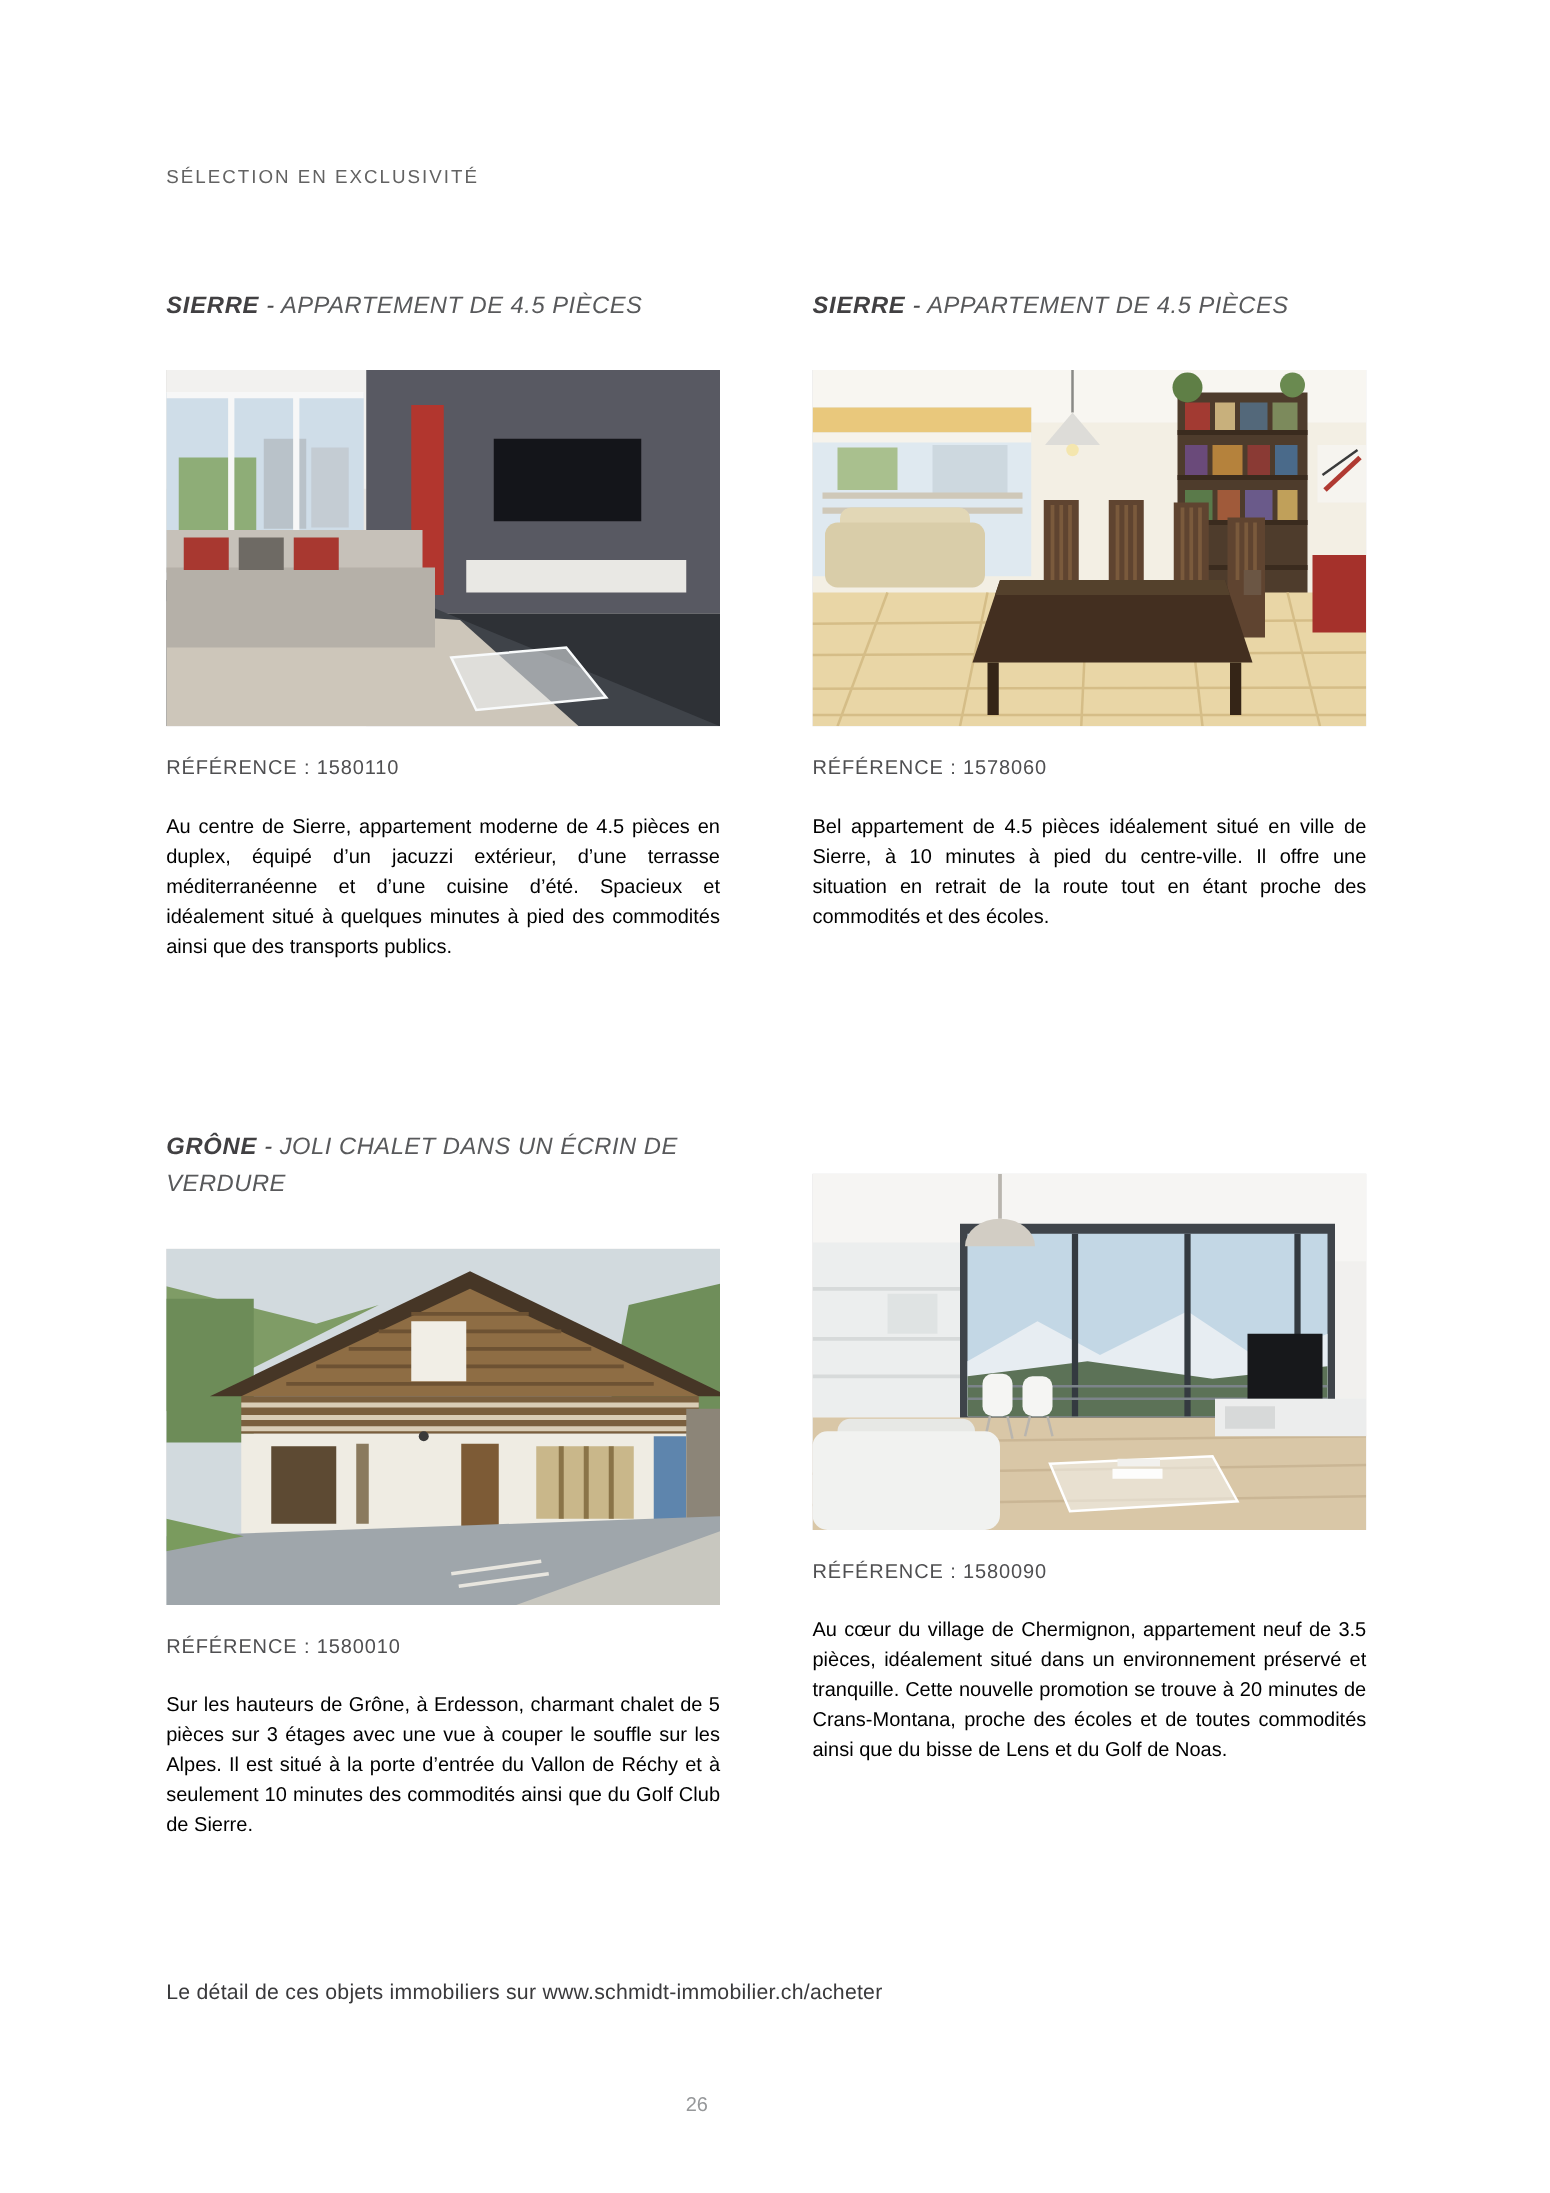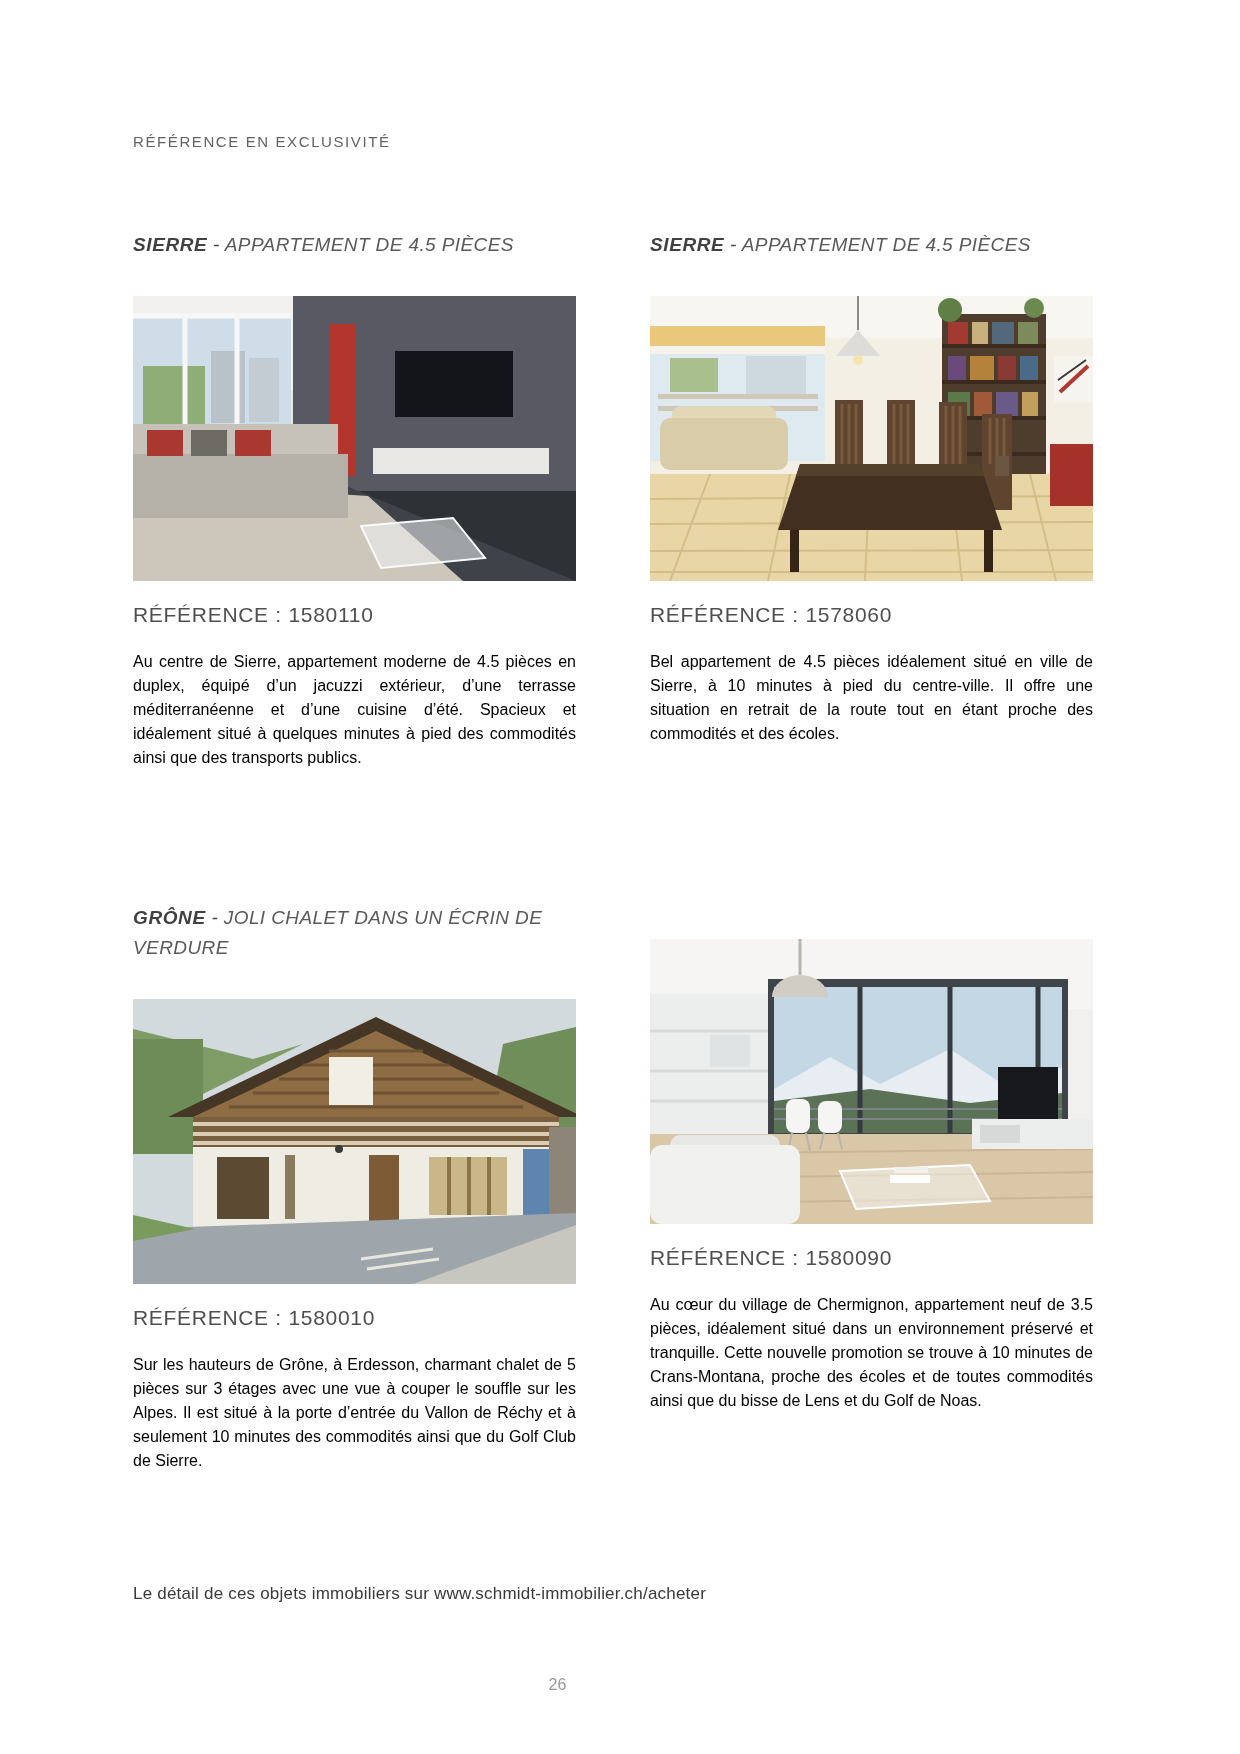--- a/index.html
+++ b/index.html
@@ -17,41 +17,41 @@
   .card-3{left:133px;top:903px;}
   .card-4{left:650px;top:903px;}
 
   .listing-title{font-size:19px;line-height:30px;color:#58595b;letter-spacing:.4px;font-style:italic;}
   .listing-title .city{font-weight:bold;color:#414042;letter-spacing:.6px;}
   .listing-title .sep{color:#4a4a4c;}
 
   .photo{margin-top:36px;width:443px;height:285px;overflow:hidden;background:#ddd;}
   .photo svg{display:block;width:443px;height:285px;}
 
-  .ref{margin-top:24px;font-size:21px;line-height:20px;color:#4f4f51;letter-spacing:.7px;}
+  .ref{margin-top:24px;font-size:16px;line-height:20px;color:#4f4f51;letter-spacing:.7px;}
 
   .desc{margin-top:25px;font-size:16px;line-height:24px;color:#000000;text-align:justify;}
 
   .footer-note{
     position:absolute;left:133px;top:1583px;
     font-size:17px;line-height:22px;color:#3a3a3c;letter-spacing:.2px;
   }
   .footer-note .url{color:#3a3a3c;text-decoration:none;text-align:center;}
 
   .page-number{
     position:absolute;left:0;top:1676px;width:1115px;text-align:center;
     font-size:16px;color:#96989a;
   }
 </style>
 </head>
 <body>
 
 <div class="page">
 
-  <div class="header-label">RÉFÉRENCE EN EXCLUSIVITÉ</div>
+  <div class="header-label">SÉLECTION EN EXCLUSIVITÉ</div>
 
   <div class="card card-1">
     <div class="listing-title">
       <span class="city">SIERRE</span>
       <span class="sep">-</span>
       <span class="type">APPARTEMENT DE 4.5 PIÈCES</span>
     </div>
     <div class="photo">
       <svg viewBox="0 0 443 285" preserveAspectRatio="none">
         <rect width="443" height="285" fill="#e8e6e2"></rect>
@@ -279,21 +279,21 @@
         </g>
         <rect x="20" y="196" width="110" height="26" rx="10" fill="#e7e8e5"></rect>
         <rect x="0" y="206" width="150" height="79" rx="12" fill="#f1f2f0"></rect>
         <polygon points="190,232 320,226 340,262 206,270" fill="#f7f9fa" opacity="0.5"></polygon>
         <polygon points="190,232 320,226 340,262 206,270" fill="none" stroke="#ffffff" stroke-width="2"></polygon>
         <rect x="240" y="236" width="40" height="8" fill="#fdfdfc"></rect>
         <rect x="244" y="228" width="34" height="6" fill="#f2f1ee"></rect>
       </svg>
     </div>
     <div class="ref">RÉFÉRENCE : 1580090</div>
-    <div class="desc">Au cœur du village de Chermignon, appartement neuf de 3.5 pièces, idéalement situé dans un environnement préservé et tranquille. Cette nouvelle promotion se trouve à 10 minutes de Crans-Montana, proche des écoles et de toutes commodités ainsi que du bisse de Lens et du Golf de Noas.</div>
+    <div class="desc">Au cœur du village de Chermignon, appartement neuf de 3.5 pièces, idéalement situé dans un environnement préservé et tranquille. Cette nouvelle promotion se trouve à 20 minutes de Crans-Montana, proche des écoles et de toutes commodités ainsi que du bisse de Lens et du Golf de Noas.</div>
   </div>
 
   <div class="footer-note">
     <span>Le détail de ces objets immobiliers sur</span>
     <span class="url">www.schmidt-immobilier.ch/acheter</span>
   </div>
 
   <div class="page-number">26</div>
 
 </div>

